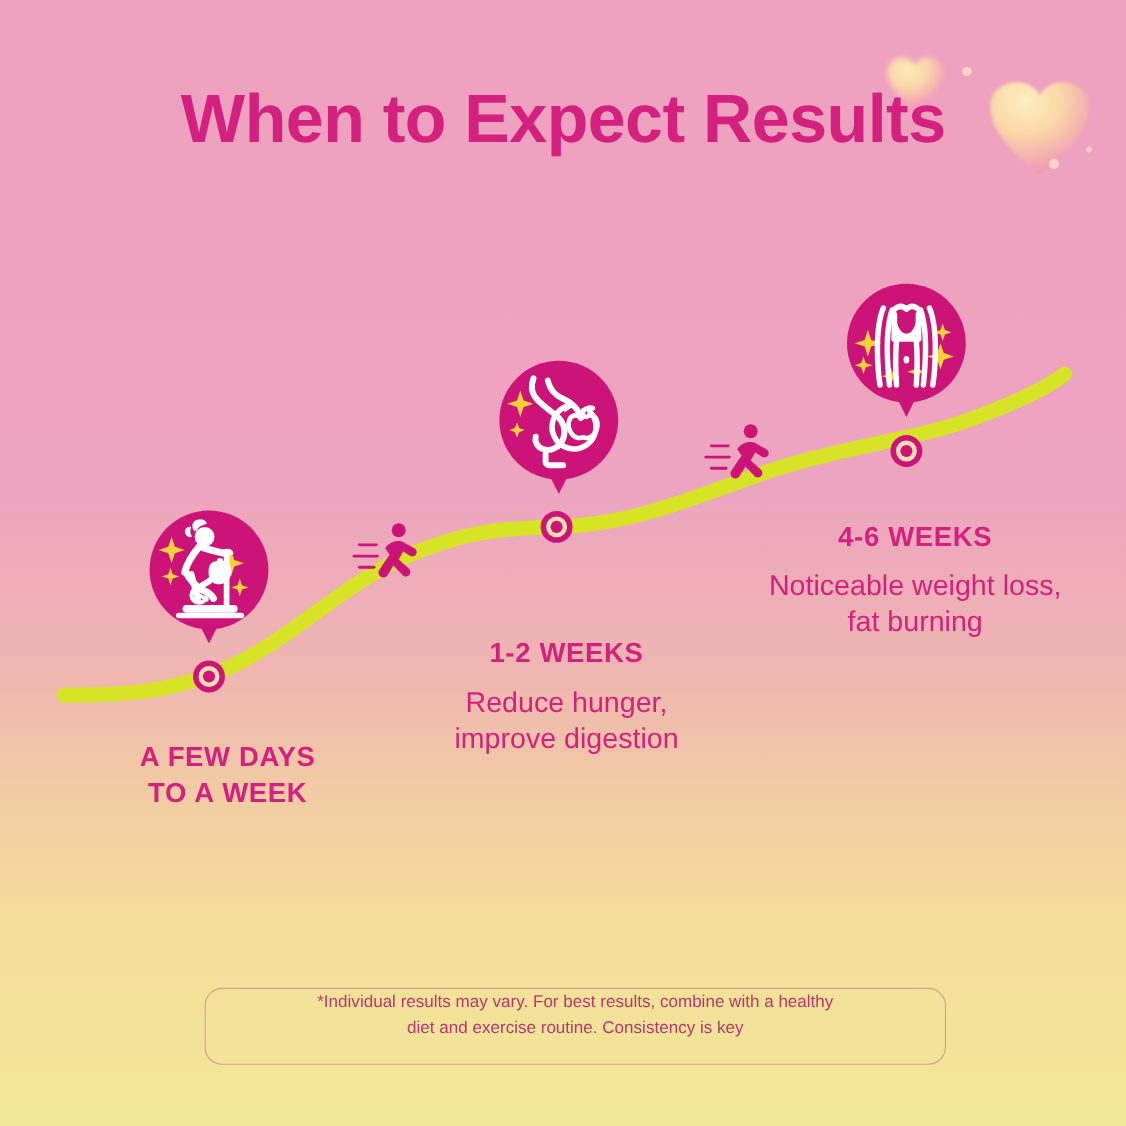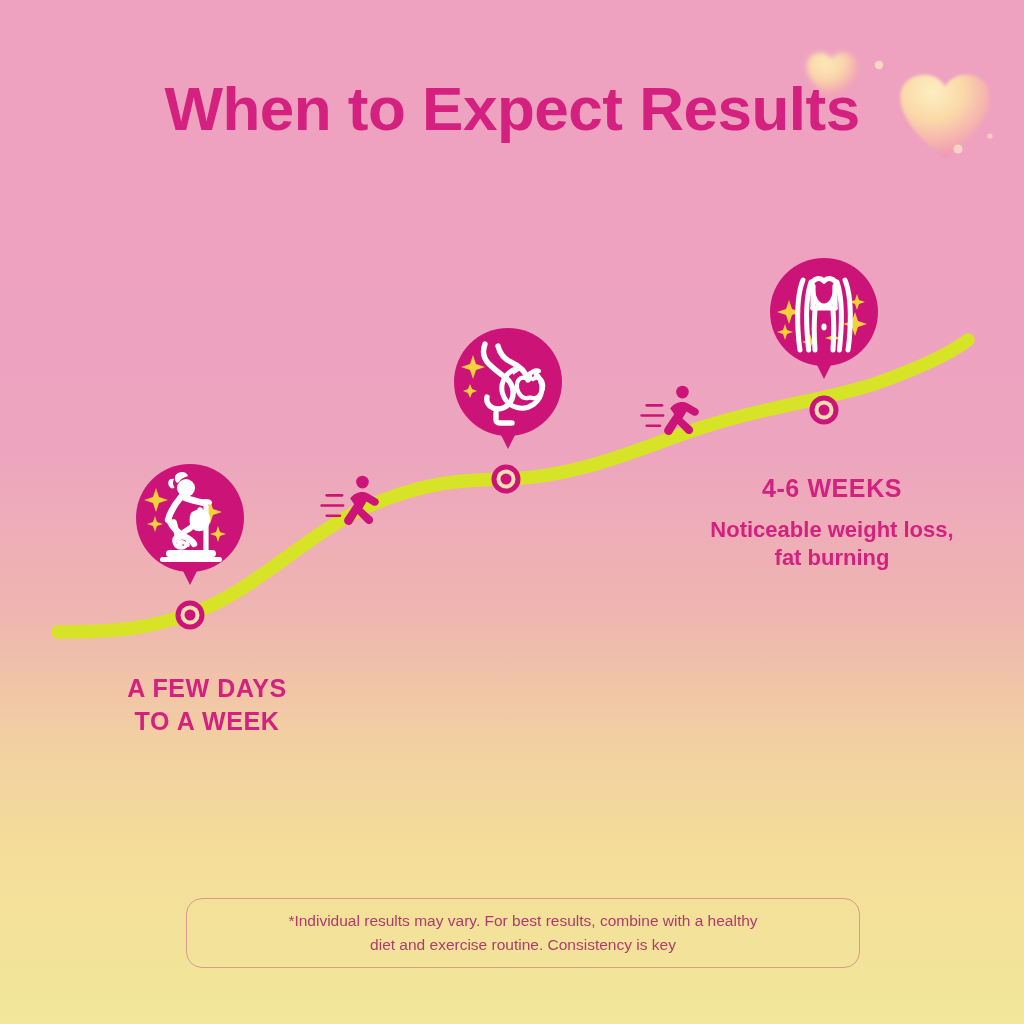--- a/index.html
+++ b/index.html
@@ -63,31 +63,31 @@
   .m-label{
     position:absolute;z-index:6;text-align:center;
   }
   .m-title{
     font-size:25px;font-weight:700;color:#d4207f;
     letter-spacing:0.6px;line-height:1.30;
     white-space:pre-line;
   }
   .m-desc{
     margin-top:11px;
-    font-size:22px;font-weight:700;color:#d4207f;
+    font-size:26px;font-weight:400;color:#d4207f;
     line-height:1.30;white-space:pre-line;
   }
 
   
   .disclaimer{
     position:absolute;left:186px;top:898px;
     width:672px;height:68px;
     border:1.6px solid #d79c8e;
     border-radius:16px;
-    display:flex;align-items:center;justify-content:center;
+    display:flex;align-items:flex-start;justify-content:center;
     z-index:6;
   }
   .disclaimer p{
     margin:0;padding:0 22px;
     font-size:15.5px;line-height:1.55;
     font-weight:400;color:#b23a6d;
     text-align:center;white-space:pre-line;
   }
 </style>
 </head>
@@ -309,20 +309,25 @@
 
       <ellipse cx="54" cy="69" rx="2.6" ry="3.4" fill="#ffffff"></ellipse>
     </svg>
   </div>
 
   <div class="m-label" style="left:52px;top:672px;width:310px;">
     <div class="m-title">A FEW DAYS
 TO A WEEK</div>
   </div>
 
+  <div class="m-label" style="left:360px;top:578px;width:310px;">
+    <div class="m-title">1-2 WEEKS</div>
+    <div class="m-desc">Reduce hunger,
+improve digestion</div>
+  </div>
 
   <div class="m-label" style="left:672px;top:472px;width:320px;">
     <div class="m-title">4-6 WEEKS</div>
     <div class="m-desc">Noticeable weight loss,
 fat burning</div>
   </div>
 
   <div class="disclaimer">
     <p>*Individual results may vary. For best results, combine with a healthy
 diet and exercise routine. Consistency is key</p>

